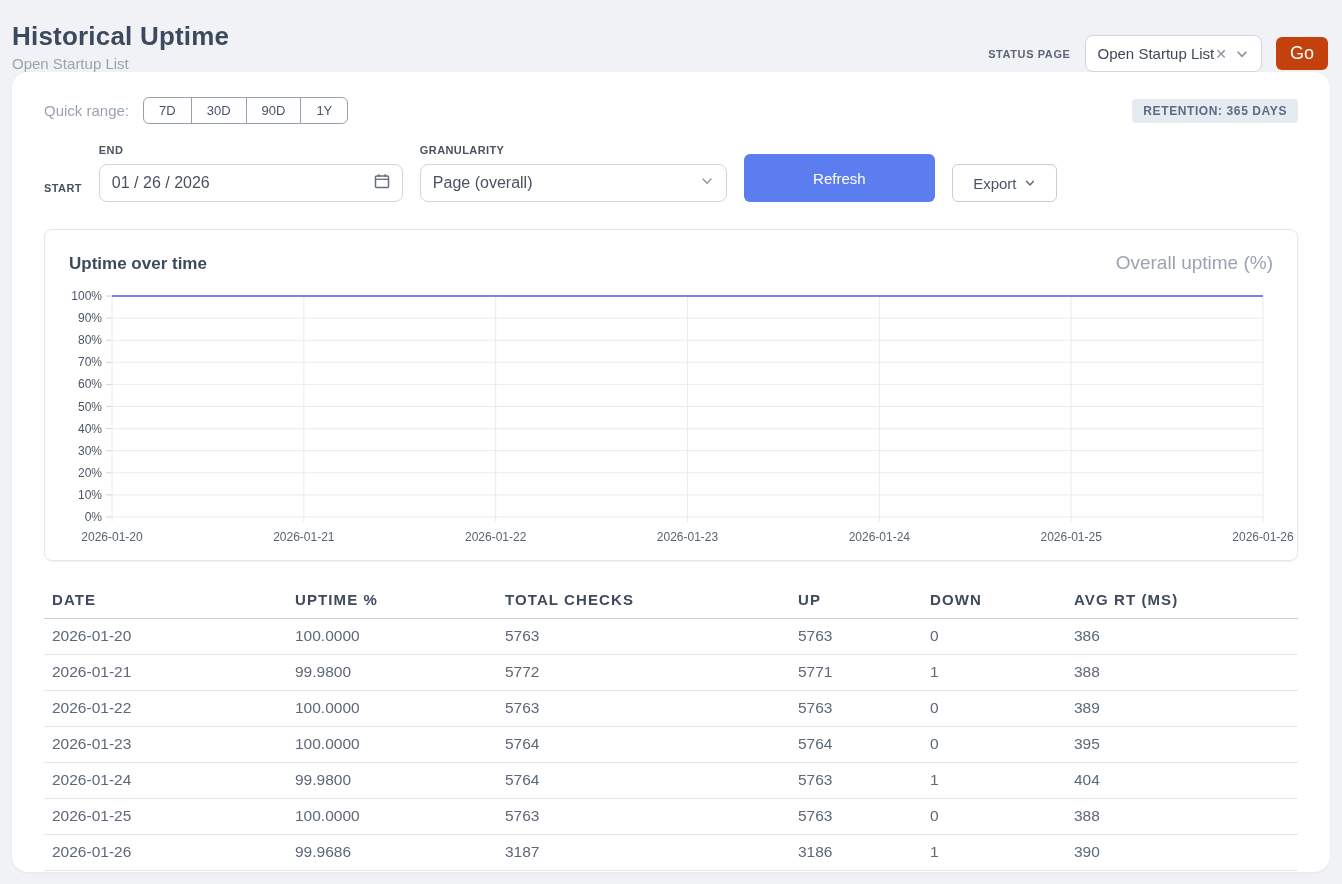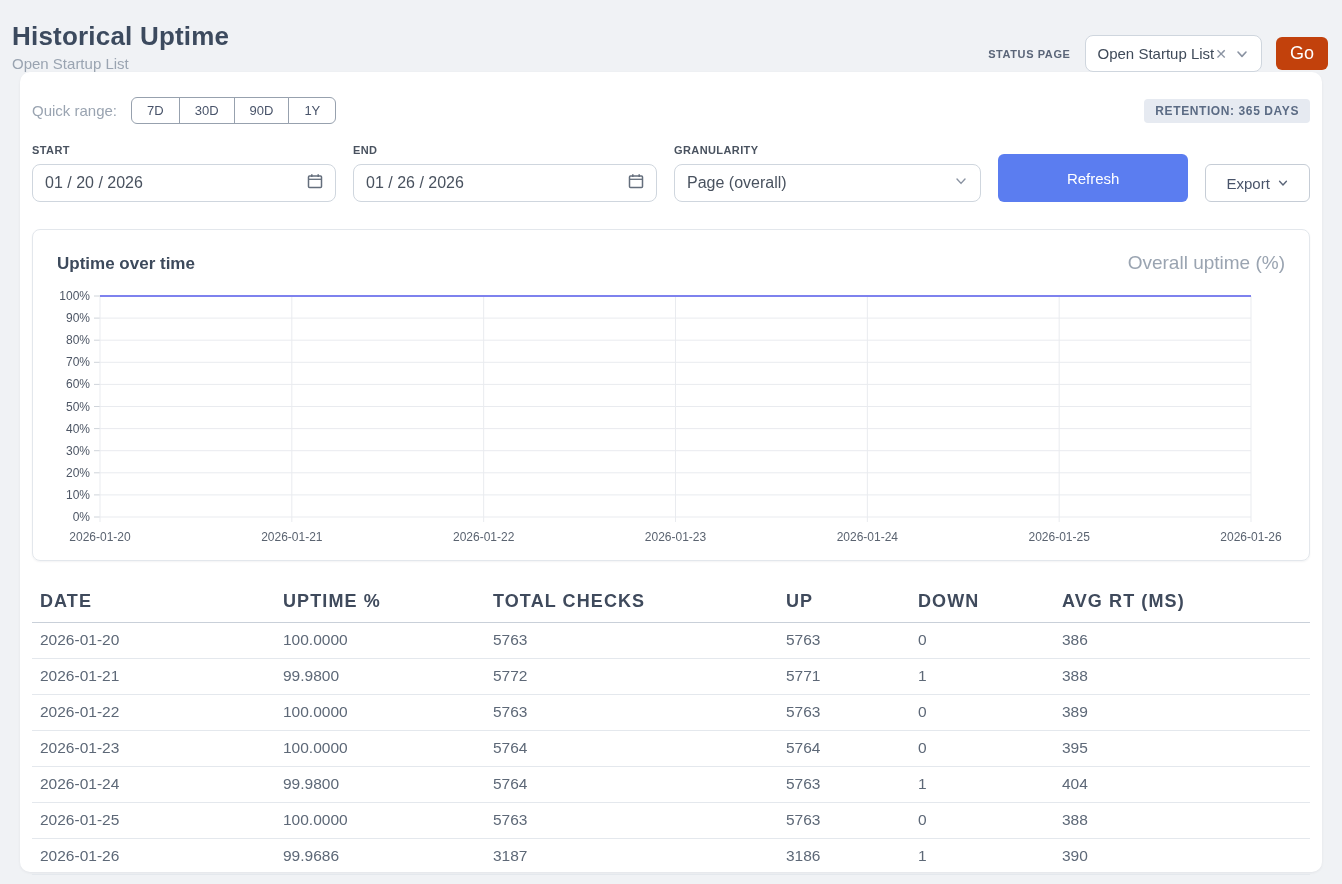--- a/index.html
+++ b/index.html
@@ -22,22 +22,22 @@
     display:flex; align-items:center; background:#fff; border:1px solid #cfd6de; border-radius:8px;
     height:37px; padding:0 12px; min-width:168px; cursor:pointer;
   }
   .status-select .val { font-size:15px; color:#3f4a59; }
   .clear-x { color:#8a93a2; font-size:14px; margin-left:1px; cursor:pointer; }
   .chev { margin-left:8px; display:inline-flex; }
   .go-btn { background:#c2410c; color:#fff; border:none; border-radius:6px; font-size:18px; padding:6px 14px; cursor:pointer; font-family:inherit; }
 
   
   .main-card {
-    background:#fff; border-radius:10px; margin:0 20px 12px; height:800px;
-    box-shadow:0 1px 3px rgba(16,24,40,.06); padding:25px 12px 16px;
+    background:#fff; border-radius:16px; margin:0 12px 12px; height:800px;
+    box-shadow:0 1px 3px rgba(16,24,40,.06); padding:25px 32px 16px;
   }
 
   
   .quick-row { display:flex; align-items:center; justify-content:space-between; margin-bottom:20px; }
   .quick-left { display:flex; align-items:center; gap:14px; }
   .quick-label { font-size:15px; color:#9aa4b1; }
   .seg-group { display:flex; }
   .seg-btn {
     background:#fff; border:1px solid #97a1ae; color:#49546a; font-size:13px; font-family:inherit;
     padding:5px 15px; margin-left:-1px; cursor:pointer;
@@ -69,21 +69,21 @@
   
   .chart-card { border:1px solid #e3e7ec; border-radius:8px; box-shadow:0 1px 2px rgba(16,24,40,.05); padding:22px 24px 12px; margin-bottom:24px; }
   .chart-header { display:flex; justify-content:space-between; align-items:baseline; margin-bottom:12px; }
   .chart-title { font-size:17px; font-weight:700; color:#3d4a5c; }
   .chart-legend { font-size:19px; color:#9aa4b1; }
   .chart-svg { display:block; overflow:visible; }
 
   
   table.data-table { width:100%; border-collapse:collapse; }
   .data-table th {
-    text-align:left; font-size:18px; font-weight:700; letter-spacing:1.1px; color:#3f4a5c;
+    text-align:left; font-size:15px; font-weight:700; letter-spacing:1.1px; color:#3f4a5c;
     padding:6px 8px 10px; border-bottom:1px solid #c9d0d9; text-transform:uppercase;
   }
   .data-table td { font-size:15.5px; color:#5d6877; padding:8px 8px 9px; border-bottom:1px solid #e4e8ed; }
 </style>
 </head>
 <body>
 
 <header class="page-header">
   <div>
     <h1 class="page-title">Historical Uptime</h1>
@@ -115,31 +115,20 @@
           <button class="seg-btn">90D</button>
           <button class="seg-btn">1Y</button>
         </div>
     </div>
     <span class="retention-badge">RETENTION: 365 DAYS</span>
   </div>
 
   <div class="filter-row">
     <div>
       <label class="field-label">START</label>
-      <div class="input-box w-date">
-        <span>01 / 20 / 2026</span>
-        <span>
-          <svg width="16" height="16" viewBox="0 0 16 16">
-              <rect x="1.5" y="3" width="13" height="11.5" rx="1" fill="none" stroke="#646e7c" stroke-width="1.5"></rect>
-              <line x1="4.8" y1="1.2" x2="4.8" y2="4" stroke="#646e7c" stroke-width="1.5"></line>
-              <line x1="11.2" y1="1.2" x2="11.2" y2="4" stroke="#646e7c" stroke-width="1.5"></line>
-              <line x1="1.5" y1="6.3" x2="14.5" y2="6.3" stroke="#646e7c" stroke-width="1.3"></line>
-            </svg>
-        </span>
-      </div>
     </div>
     <div>
       <label class="field-label">END</label>
       <div class="input-box w-date">
         <span>01 / 26 / 2026</span>
         <span>
           <svg width="16" height="16" viewBox="0 0 16 16">
               <rect x="1.5" y="3" width="13" height="11.5" rx="1" fill="none" stroke="#646e7c" stroke-width="1.5"></rect>
               <line x1="4.8" y1="1.2" x2="4.8" y2="4" stroke="#646e7c" stroke-width="1.5"></line>
               <line x1="11.2" y1="1.2" x2="11.2" y2="4" stroke="#646e7c" stroke-width="1.5"></line>

